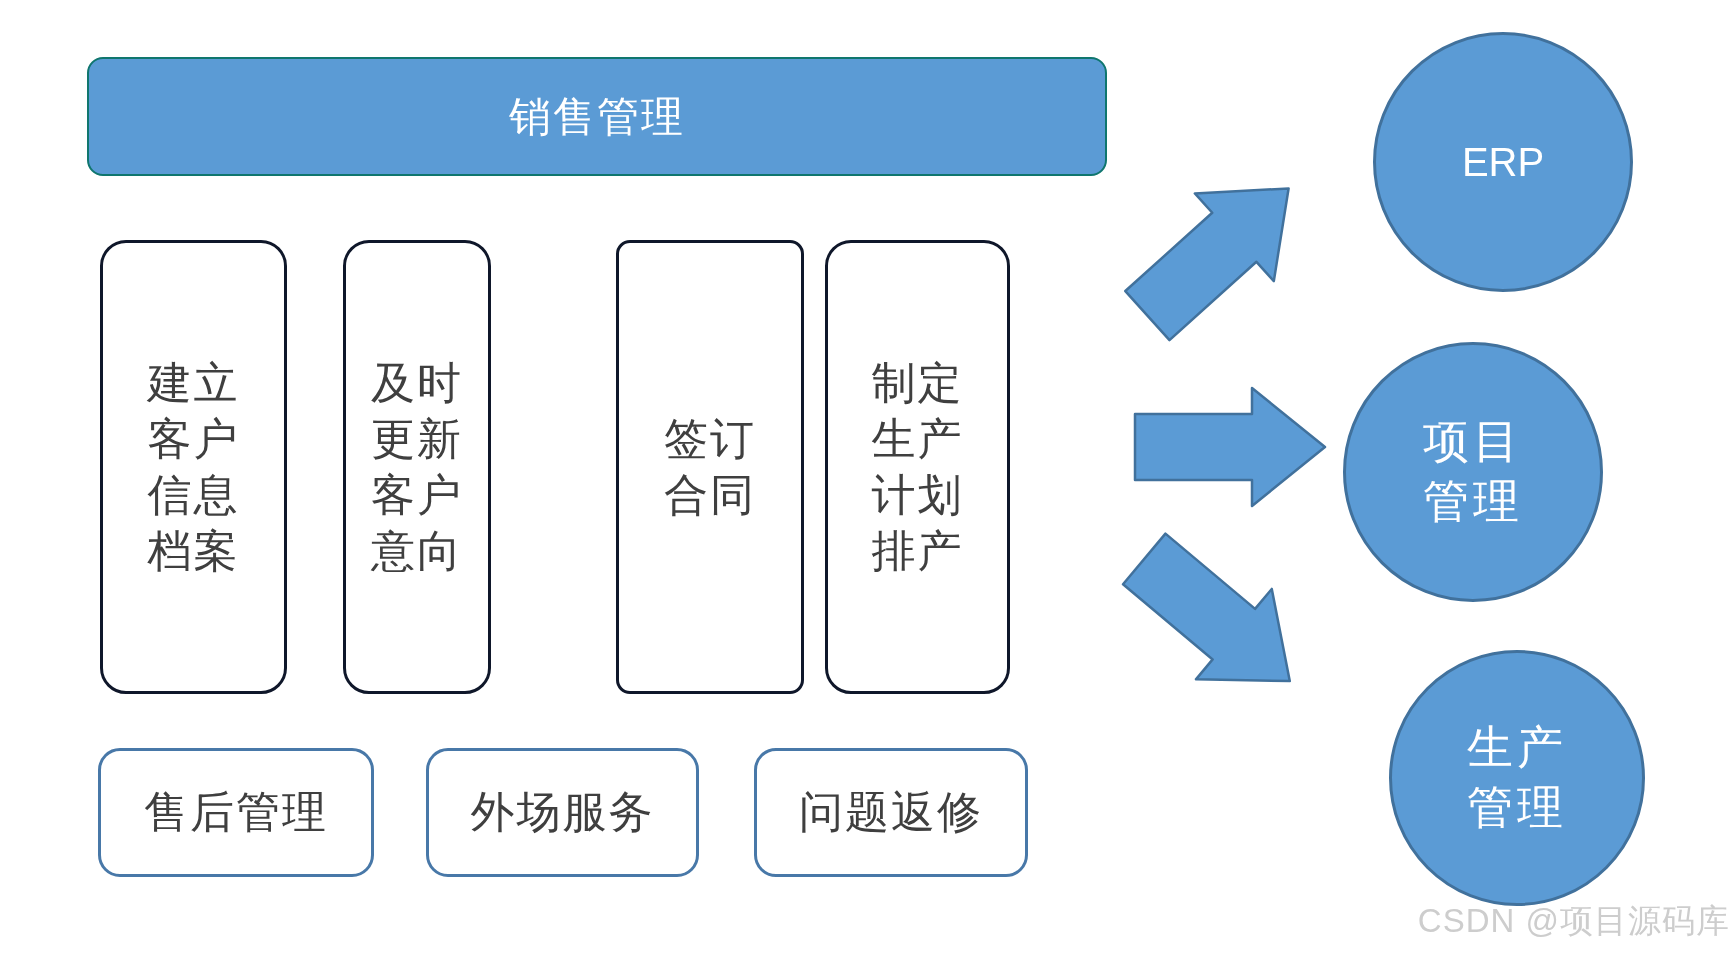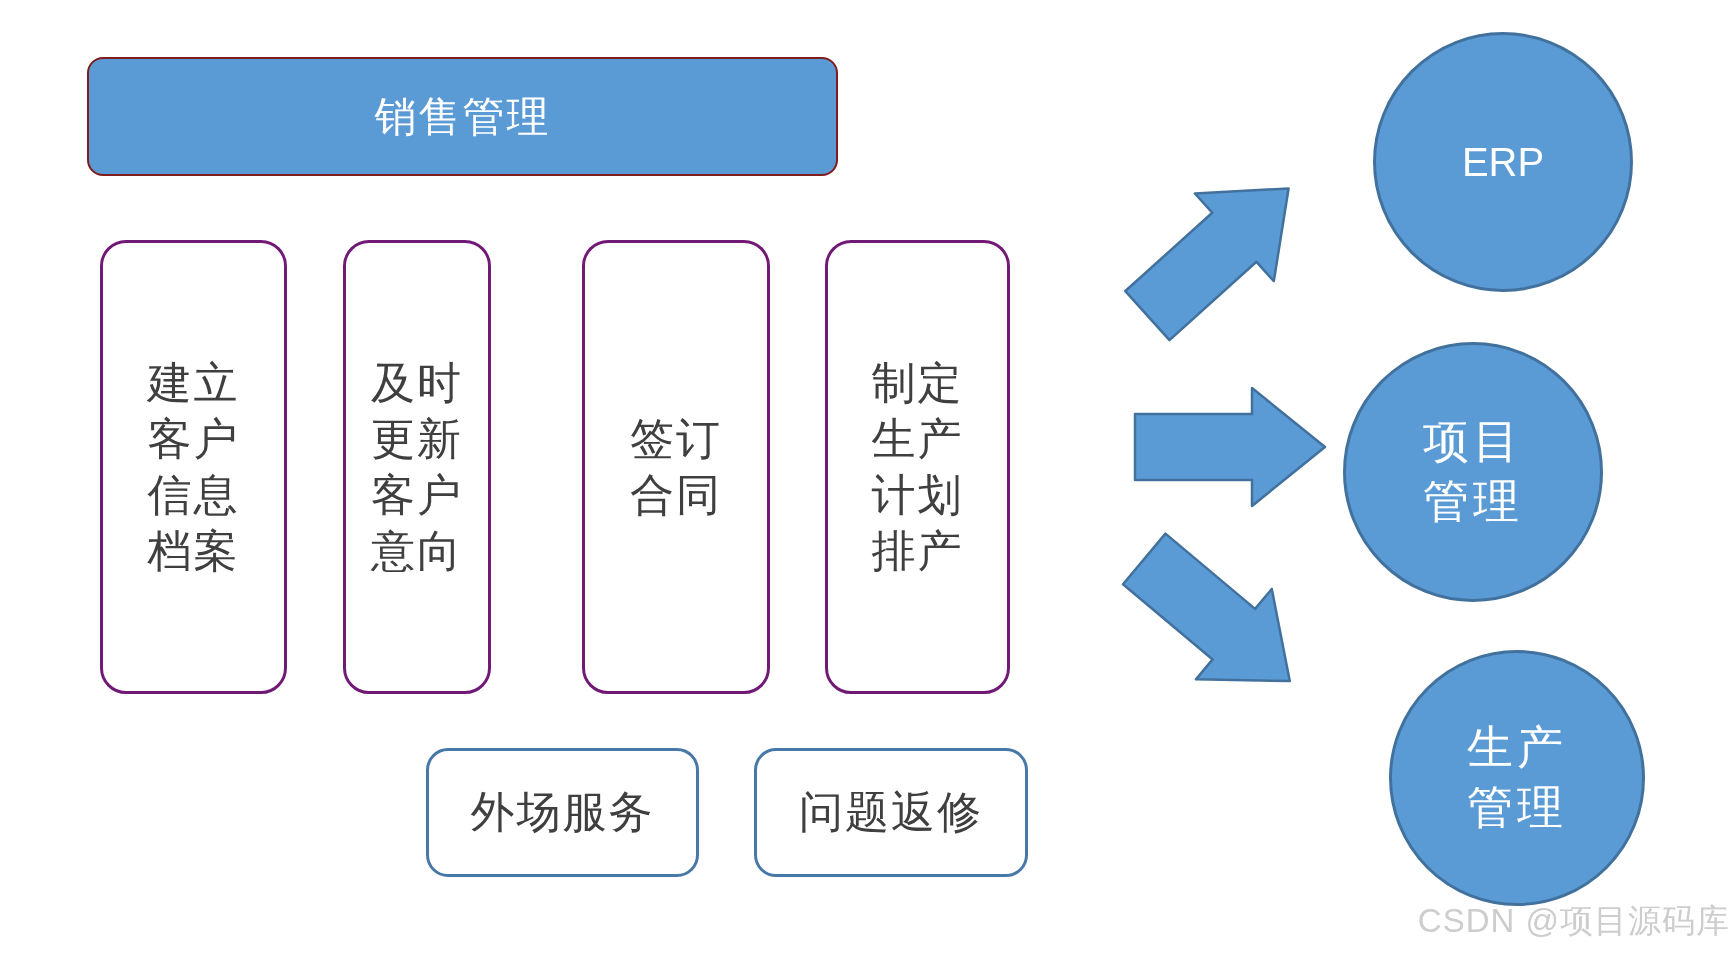--- a/index.html
+++ b/index.html
@@ -2,35 +2,35 @@
 <html><head>
 <meta charset="utf-8">
 <style>
   html,body{margin:0;padding:0;background:#ffffff;}
   .canvas{
     position:relative;width:1736px;height:958px;background:#ffffff;overflow:hidden;
     font-family:"Liberation Sans","DejaVu Sans",sans-serif;
   }
   
   .header-box{
-    position:absolute;left:87px;top:57px;width:751px;height:119px;
-    background:#5B9BD5;border:2px solid #7f1d1d;border-radius:16px;
+    position:absolute;left:87px;top:57px;width:1020px;height:119px;
+    background:#5B9BD5;border:2px solid #0f766e;border-radius:16px;
     display:flex;align-items:center;justify-content:center;
     color:#ffffff;font-size:42px;letter-spacing:2px;box-sizing:border-box;
   }
   
   .pbox{
     position:absolute;top:240px;height:454px;background:#ffffff;
-    border:3px solid #701a75;border-radius:26px;box-sizing:border-box;
+    border:3px solid #0f172a;border-radius:26px;box-sizing:border-box;
     display:flex;flex-direction:column;align-items:center;justify-content:center;
     color:#3F3F3F;font-size:44px;line-height:1.27;letter-spacing:2px;text-align:center;
   }
   .pbox-1{left:100px;width:187px;}
   .pbox-2{left:343px;width:148px;}
-  .pbox-3{left:582px;width:188px;}
+  .pbox-3{left:616px;width:188px;border-radius:14px;}
   .pbox-4{left:825px;width:185px;text-align:center;}
   
   .bbox{
     position:absolute;top:748px;height:129px;background:#ffffff;
     border:3px solid #4878A8;border-radius:22px;box-sizing:border-box;
     display:flex;align-items:center;justify-content:center;
     color:#3F3F3F;font-size:44px;letter-spacing:2px;
   }
   .bbox-1{left:98px;width:276px;}
   .bbox-2{left:426px;width:273px;}
@@ -81,20 +81,23 @@
     <span>合同</span>
   </div>
 
   <div class="pbox pbox-4">
     <span>制定</span>
     <span>生产</span>
     <span>计划</span>
     <span>排产</span>
   </div>
 
+  <div class="bbox bbox-1">
+    <span>售后管理</span>
+  </div>
   <div class="bbox bbox-3">
     <span>问题返修</span>
   </div>
   <div class="bbox bbox-2">
     <span>外场服务</span>
   </div>
 
   <svg class="arrow-layer" viewBox="0 0 1736 958">
     <polygon points="-95,-33 22,-33 22,-59 95,0 22,59 22,33 -95,33" transform="translate(1218 252) rotate(-42)" fill="#5B9BD5"></polygon>
     <polygon points="-95,-33 22,-33 22,-59 95,0 22,59 22,33 -95,33" transform="translate(1230 447)" fill="#5B9BD5"></polygon>

